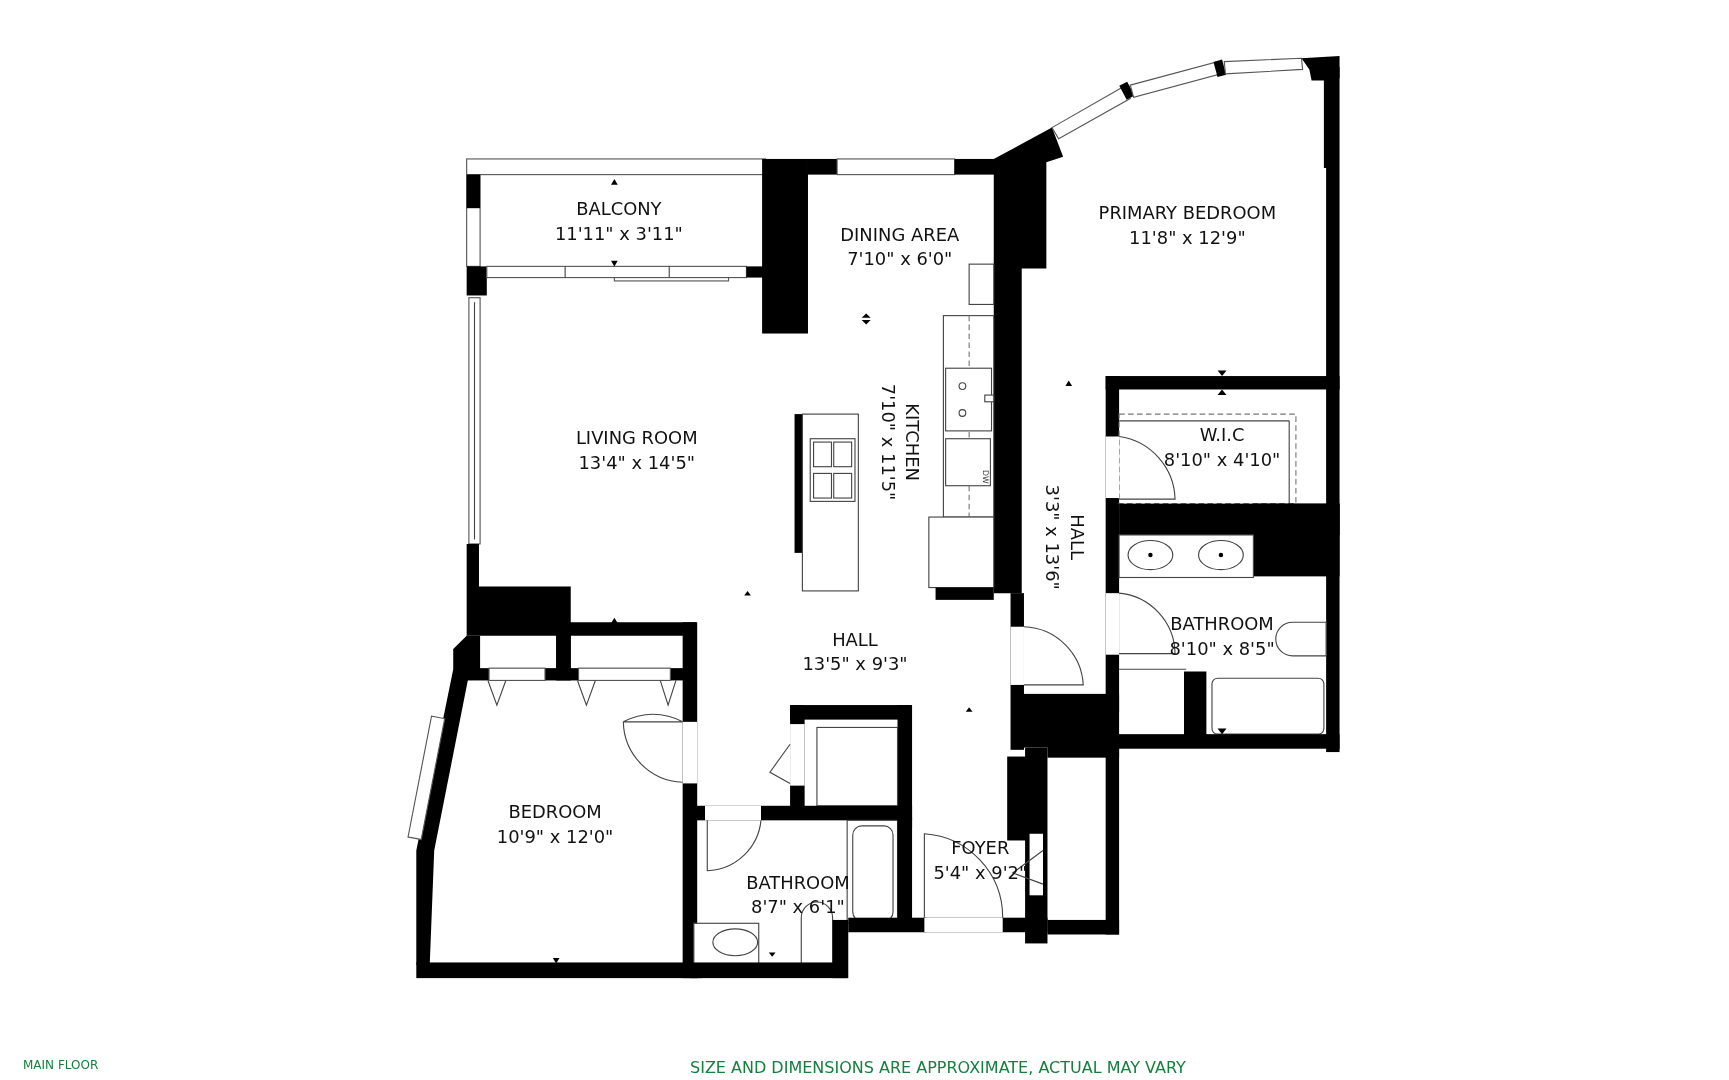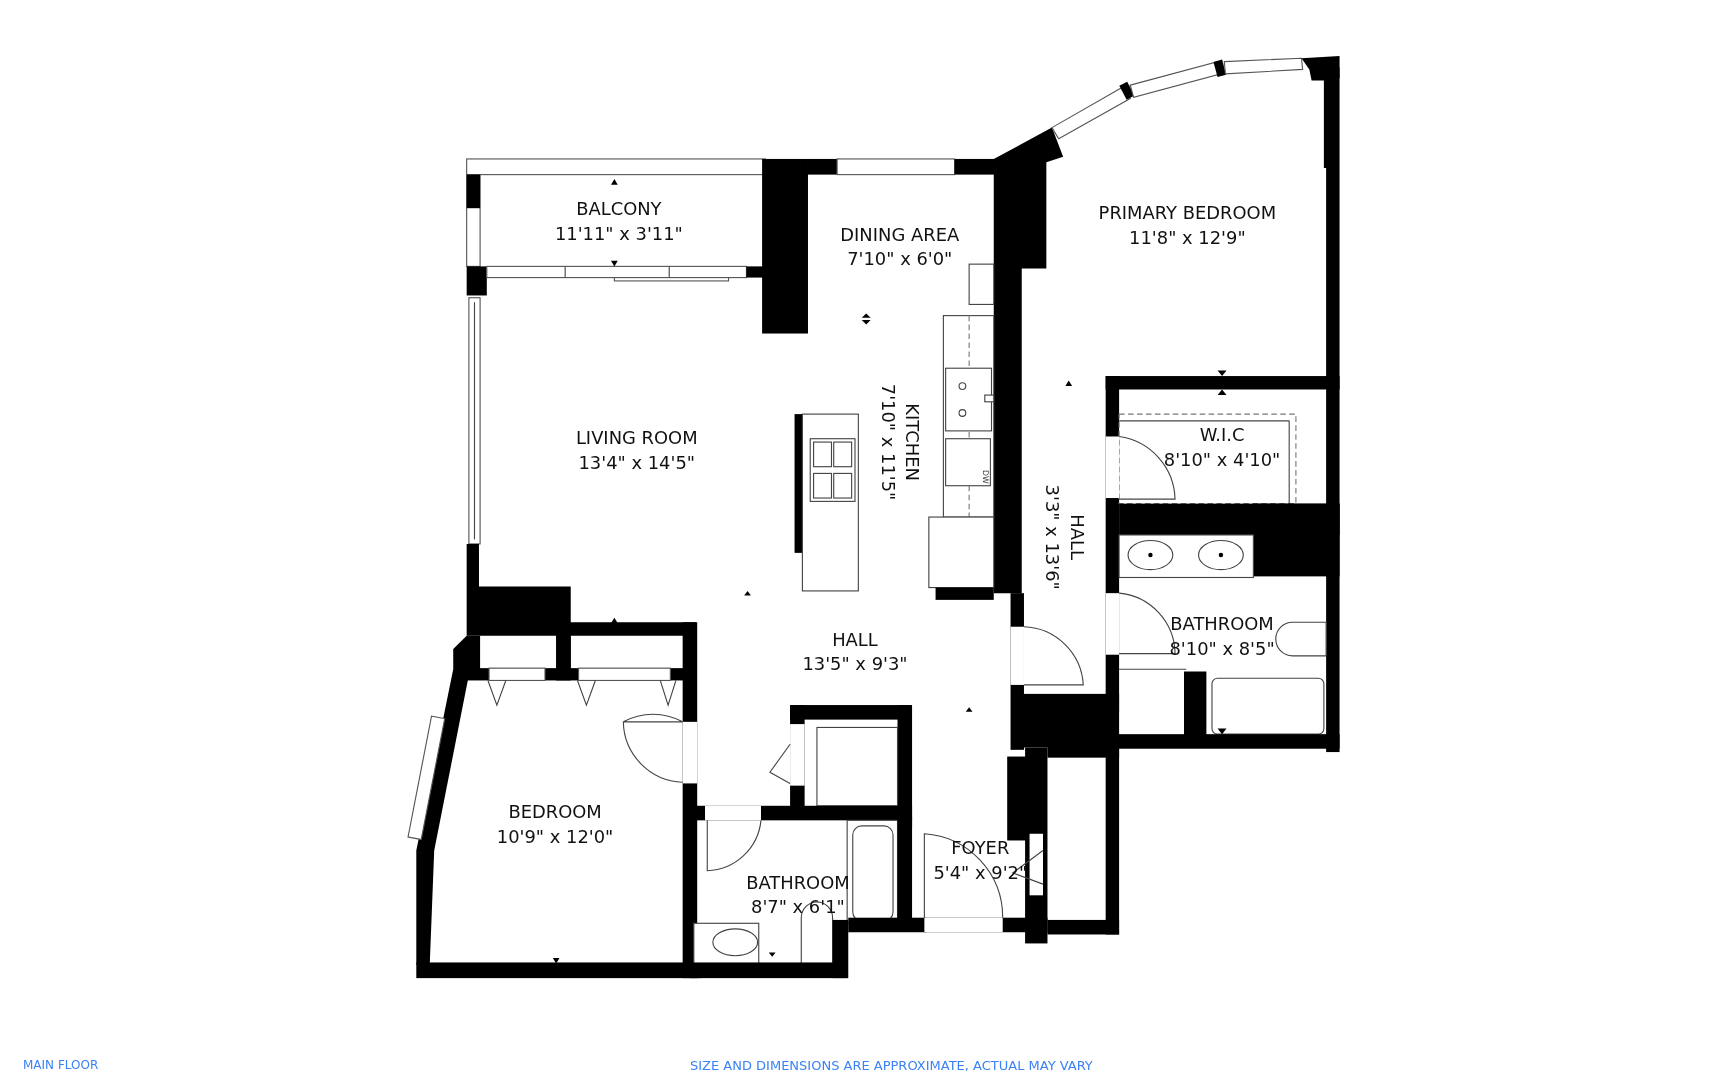--- a/index.html
+++ b/index.html
@@ -6,23 +6,23 @@
   body { width:1729px; height:1080px; position:relative; overflow:hidden; font-family:"DejaVu Sans", sans-serif; }
   #plan { position:absolute; left:0; top:0; width:1729px; height:1080px; }
   .room-name { font-family:"DejaVu Sans", sans-serif; font-size:16px; fill:#111; text-anchor:middle; }
   .room-dim { font-family:"DejaVu Sans", sans-serif; font-size:16px; fill:#111; text-anchor:middle; }
   .wall { fill:#000; }
   .thin { fill:none; stroke:#444; stroke-width:1; }
   .win { fill:#fff; stroke:#555; stroke-width:1; }
   .fix { fill:#fff; stroke:#444; stroke-width:1; }
   .dash { fill:none; stroke:#777; stroke-width:1; stroke-dasharray:5 3; }
   .mark { fill:#000; }
-  .footer { position:absolute; font-family:"DejaVu Sans", sans-serif; font-size:12px; color:#3b82f6; letter-spacing:0; white-space:nowrap; }
+  .footer { position:absolute; font-family:"DejaVu Sans", sans-serif; font-size:12px; color:#15803d; letter-spacing:0; white-space:nowrap; }
   #floor-label { left:23px; top:1058px; }
-  #disclaimer { left:690px; top:1058px; font-size:13px; }
+  #disclaimer { left:690px; top:1058px; font-size:16px; }
 </style>
 </head>
 <body>
 
 <svg id="plan" viewBox="0 0 1545 965" xmlns="http://www.w3.org/2000/svg">
 
   <g>
     <rect class="win" x="417" y="142" width="267" height="14"></rect>
     <rect class="win" x="417" y="156" width="12" height="82"></rect>
     <rect class="wall" x="417" y="156" width="12" height="30"></rect>

